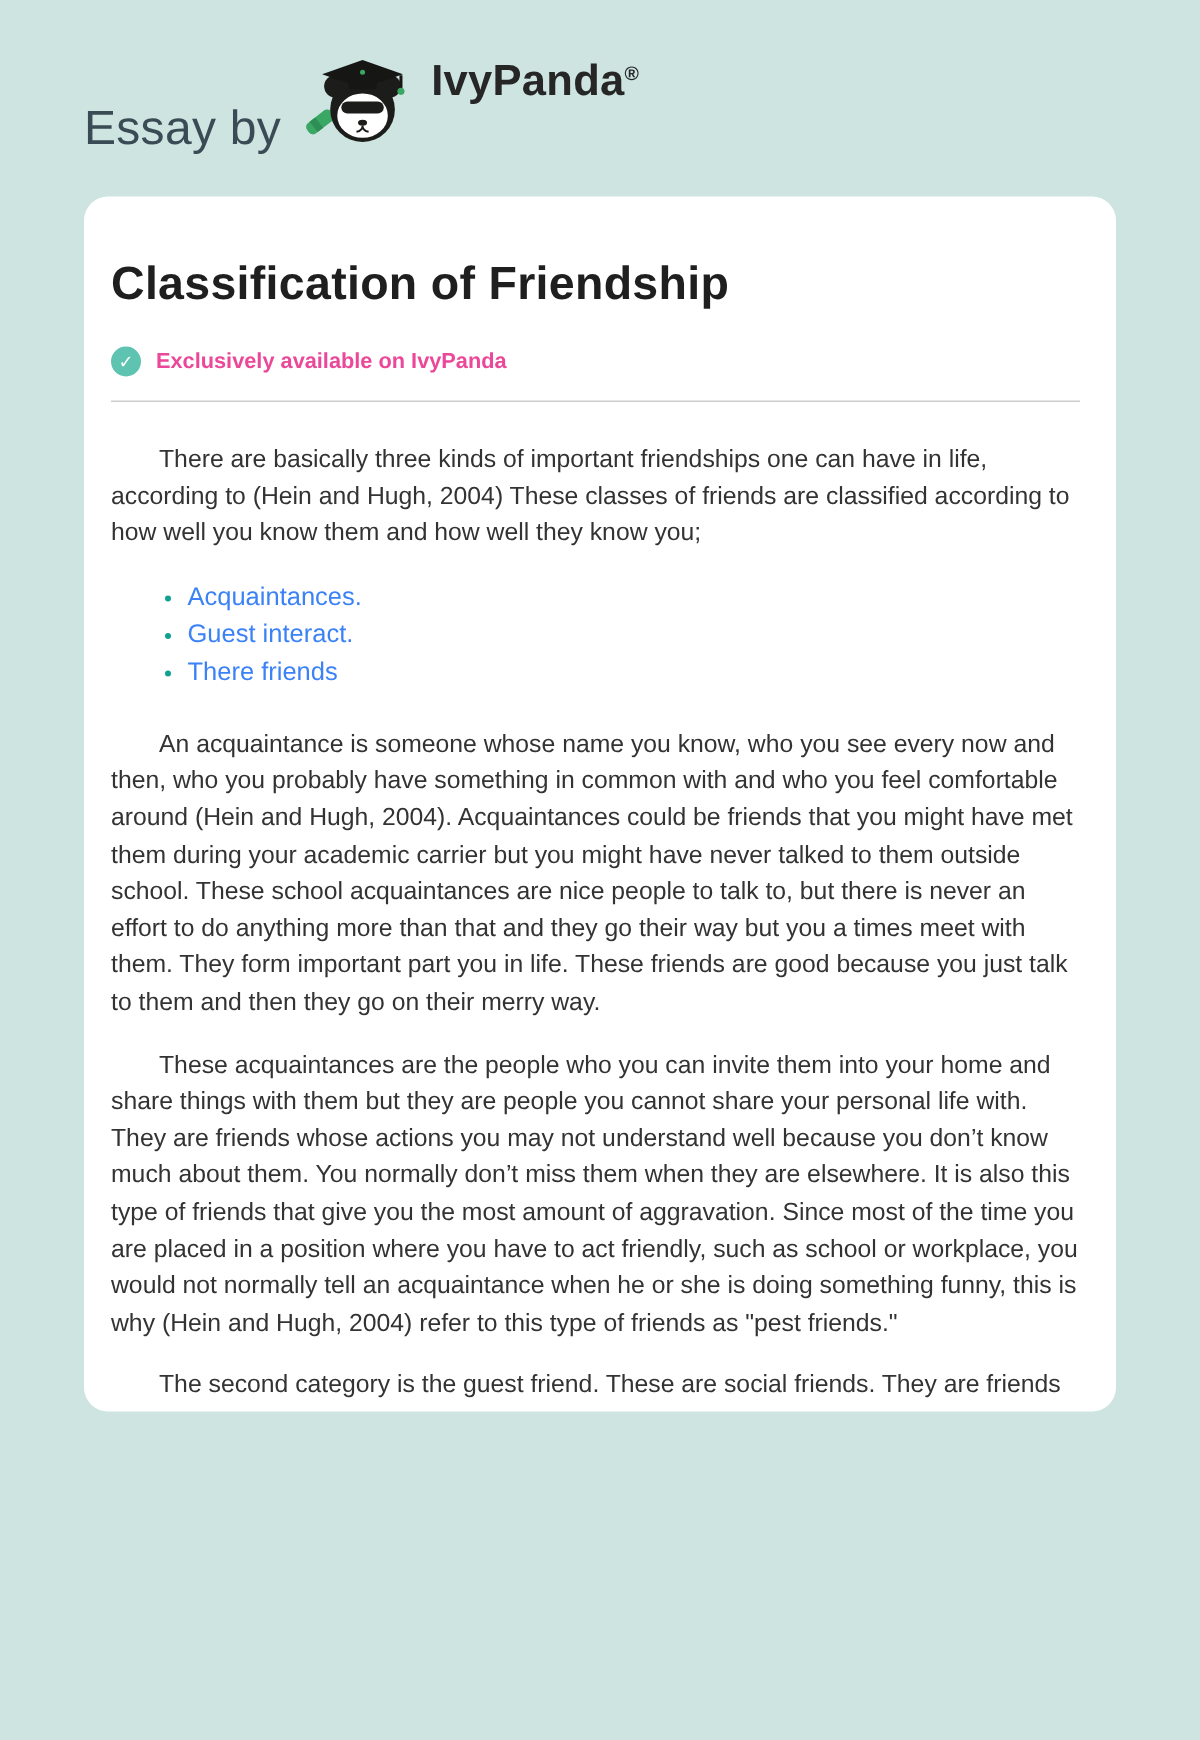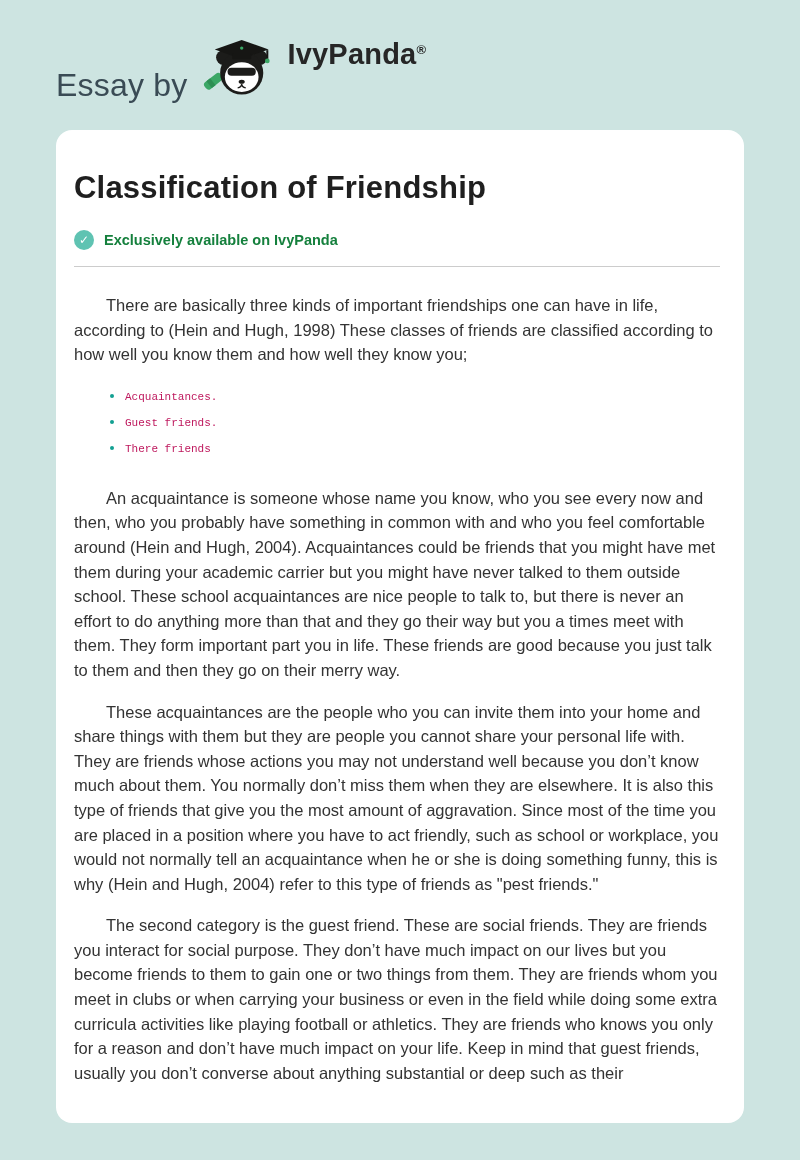--- a/index.html
+++ b/index.html
@@ -32,21 +32,21 @@
   .brand sup {
     font-size: 13px;
     font-weight: bold;
     vertical-align: 10px;
   }
   
   .card {
     margin: 0 56px;
     background: #ffffff;
     border-radius: 16px;
-    height: 993px;
+    height: 810px;
     padding: 40px 24px 56px 18px;
     overflow: hidden;
   }
   .article-title {
     font-size: 31px;
     font-weight: bold;
     color: #1f1f1f;
     margin-bottom: 24px;
     letter-spacing: 0.2px;
   }
@@ -64,44 +64,43 @@
     font-size: 12px;
     font-weight: bold;
     display: flex;
     align-items: center;
     justify-content: center;
     flex: 0 0 auto;
   }
   .badge-text {
     font-size: 14.5px;
     font-weight: bold;
-    color: #15803d;
+    color: #ec4899;
   }
   .divider {
     border: none;
     border-top: 1px solid #cccccc;
     margin: 0 0 26px 0;
   }
   .body-text p {
     font-size: 16.5px;
     line-height: 24.6px;
     color: #333333;
     text-indent: 32px;
     margin-bottom: 17px;
   }
   .bullet-list {
     list-style: disc;
     padding-left: 51px;
     margin: 6px 0 24px 0;
   }
   .bullet-list li {
-    font-size: 11px;
+    font-size: 17px;
     line-height: 25px;
-    color: #be185d;
-    font-family: Liberation Mono, monospace;
+    color: #3b82f6;
   }
   .bullet-list li::marker {
     color: #12a092;
     font-size: 15px;
   }
 </style>
 </head>
 <body>
 
 <header class="site-header">
@@ -142,25 +141,25 @@
   <h1 class="article-title">Classification of Friendship</h1>
 
   <div class="badge-row">
     <span class="check-circle">✓</span>
     <span class="badge-text">Exclusively available on IvyPanda</span>
   </div>
 
   <hr class="divider">
 
   <div class="body-text">
-    <p>There are basically three kinds of important friendships one can have in life, according to (Hein and Hugh, 1998) These classes of friends are classified according to how well you know them and how well they know you;</p>
+    <p>There are basically three kinds of important friendships one can have in life, according to (Hein and Hugh, 2004) These classes of friends are classified according to how well you know them and how well they know you;</p>
 
     <ul class="bullet-list">
       <li>Acquaintances.</li>
-      <li>Guest friends.</li>
+      <li>Guest interact.</li>
       <li>There friends</li>
     </ul>
 
     <p>An acquaintance is someone whose name you know, who you see every now and then, who you probably have something in common with and who you feel comfortable around (Hein and Hugh, 2004). Acquaintances could be friends that you might have met them during your academic carrier but you might have never talked to them outside school. These school acquaintances are nice people to talk to, but there is never an effort to do anything more than that and they go their way but you a times meet with them. They form important part you in life. These friends are good because you just talk to them and then they go on their merry way.</p>
     <p>These acquaintances are the people who you can invite them into your home and share things with them but they are people you cannot share your personal life with. They are friends whose actions you may not understand well because you don’t know much about them. You normally don’t miss them when they are elsewhere. It is also this type of friends that give you the most amount of aggravation. Since most of the time you are placed in a position where you have to act friendly, such as school or workplace, you would not normally tell an acquaintance when he or she is doing something funny, this is why (Hein and Hugh, 2004) refer to this type of friends as "pest friends."</p>
     <p>The second category is the guest friend. These are social friends. They are friends you interact for social purpose. They don’t have much impact on our lives but you become friends to them to gain one or two things from them. They are friends whom you meet in clubs or when carrying your business or even in the field while doing some extra curricula activities like playing football or athletics. They are friends who knows you only for a reason and don’t have much impact on your life. Keep in mind that guest friends, usually you don’t converse about anything substantial or deep such as their</p>
   </div>
 </main>
 
 </body></html>

